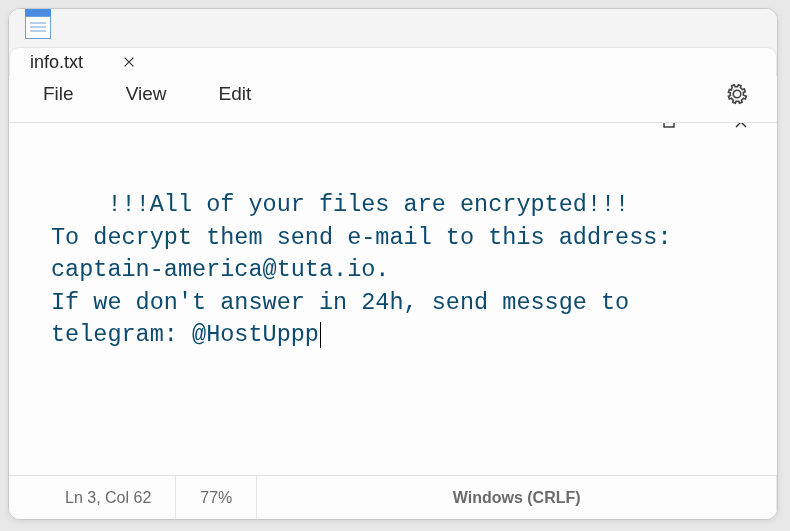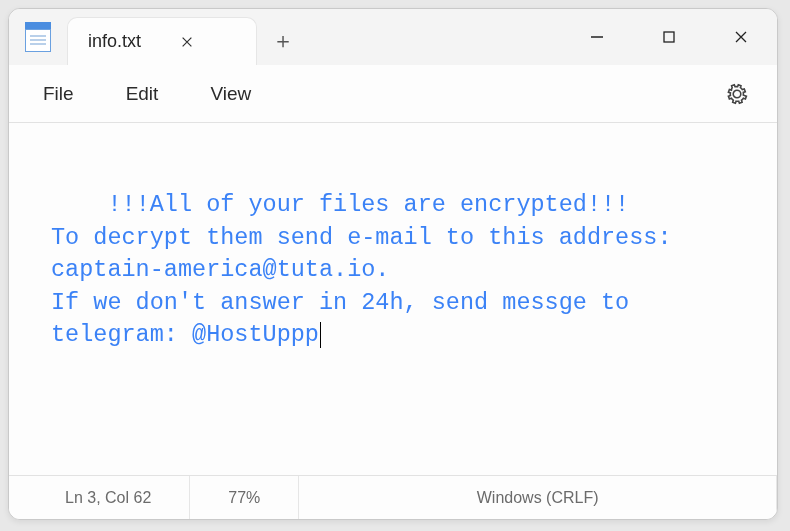--- a/index.html
+++ b/index.html
@@ -24,20 +24,21 @@
     box-shadow: 0 2px 6px rgba(0,0,0,0.08);
     overflow: hidden;
   }
 
   
   .titlebar {
     height: 56px;
     display: flex;
     align-items: stretch;
     background: #f4f4f4;
+    flex-direction: column;
   }
   .app-icon-slot {
     width: 58px;
     display: flex;
     align-items: center;
     justify-content: center;
   }
   .notepad-icon {
     width: 26px; height: 30px;
     background: linear-gradient(#fff,#fff);
@@ -128,21 +129,21 @@
     color:#444;
   }
 
   
   .editor {
     flex:1;
     padding: 34px 12px 10px 42px;
     font-family: Consolas, "Courier New", monospace;
     font-size: 23.5px;
     line-height: 1.38;
-    color:#3b82f6;
+    color:#0c4a6e;
     white-space: pre-wrap;
     position:relative;
     overflow:hidden;
   }
   .caret {
     display:inline-block;
     width:1px;height:26px;
     background:#000;
     vertical-align:text-bottom;
     margin-left:1px;
@@ -152,21 +153,21 @@
   .statusbar {
     height: 44px;
     border-top:1px solid #e2e2e2;
     display:flex;
     align-items:center;
     font-size:16px;
     color:#6b6b6b;
     background:#fdfdfd;
   }
   .status-cell {
-    padding: 0 38px;
+    padding: 0 24px;
     height:100%;
     display:flex;align-items:center;
     border-right:1px solid #e6e6e6;
   }
   .status-cell.first { padding-left: 56px; }
   .status-cell.last { border-right:none; }
 </style>
 </head>
 <body>
 
@@ -204,34 +205,34 @@
       <div class="win-btn">
         <svg viewBox="0 0 16 16">
             <path d="M3 3 L13 13 M13 3 L3 13" stroke="currentColor" stroke-width="1.3" fill="none"></path>
           </svg>
       </div>
     </div>
   </div>
 
   <div class="menubar">
     <div class="menu-item">File</div>
+    <div class="menu-item">View</div>
     <div class="menu-item">Edit</div>
-    <div class="menu-item">View</div>
     <div class="settings-btn">
       <svg viewBox="0 0 24 24" width="24" height="24">
         <path fill="none" stroke="currentColor" stroke-width="1.6" d="M12 8.2a3.8 3.8 0 1 0 0 7.6 3.8 3.8 0 0 0 0-7.6zM19.4 13.5l2 .7-1 2.7-2-.6a7.9 7.9 0 0 1-1.9 1.9l.6 2-2.7 1-.7-2a8 8 0 0 1-2.6 0l-.7 2-2.7-1 .6-2a7.9 7.9 0 0 1-1.9-1.9l-2 .6-1-2.7 2-.7a8 8 0 0 1 0-2.6l-2-.7 1-2.7 2 .6A7.9 7.9 0 0 1 7.2 5.7l-.6-2 2.7-1 .7 2a8 8 0 0 1 2.6 0l.7-2 2.7 1-.6 2a7.9 7.9 0 0 1 1.9 1.9l2-.6 1 2.7-2 .7a8 8 0 0 1 0 2.6z"></path>
       </svg>
     </div>
   </div>
 
   <div class="editor">
     <span>!!!All of your files are encrypted!!!
 To decrypt them send e-mail to this address: captain-america@tuta.io.
 If we don't answer in 24h, send messge to telegram: @HostUppp</span><span class="caret"></span>
   </div>
 
   <div class="statusbar">
     <div class="status-cell first">Ln 3, Col 62</div>
     <div class="status-cell">77%</div>
-    <div class="status-cell" style="flex:1;justify-content:center;">Windows (CRLF)</div>
+    <div class="status-cell" style="flex:1;justify-content:center;font-weight:bold;">Windows (CRLF)</div>
   </div>
 
 </div>
 
 </body></html>

